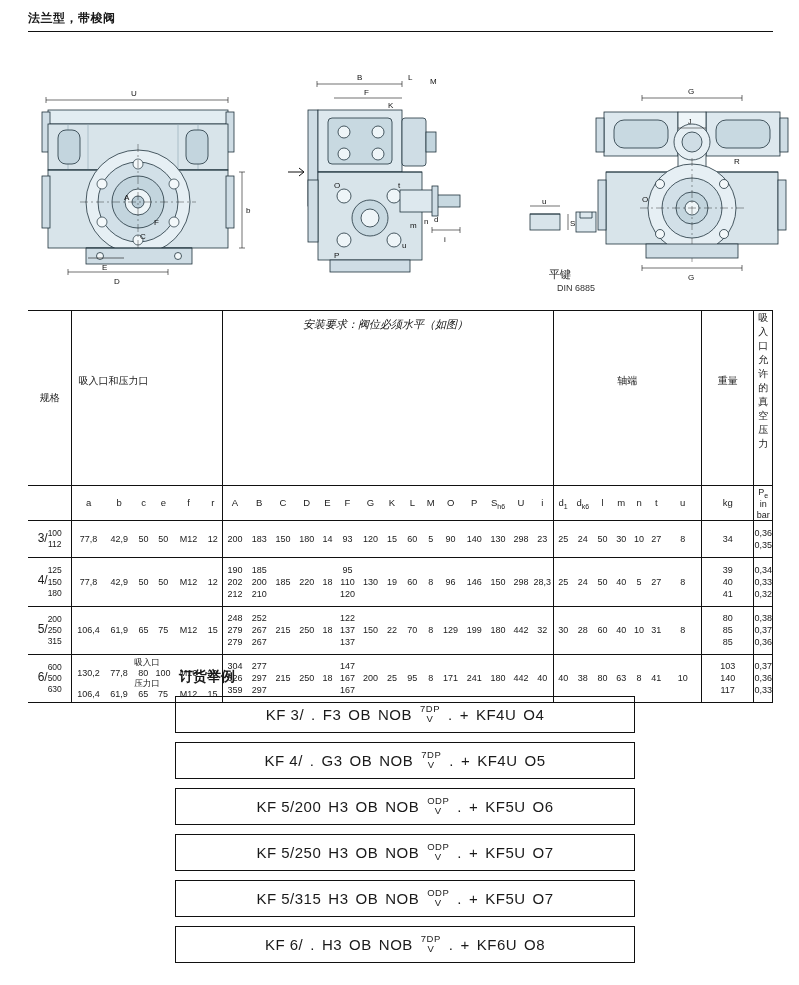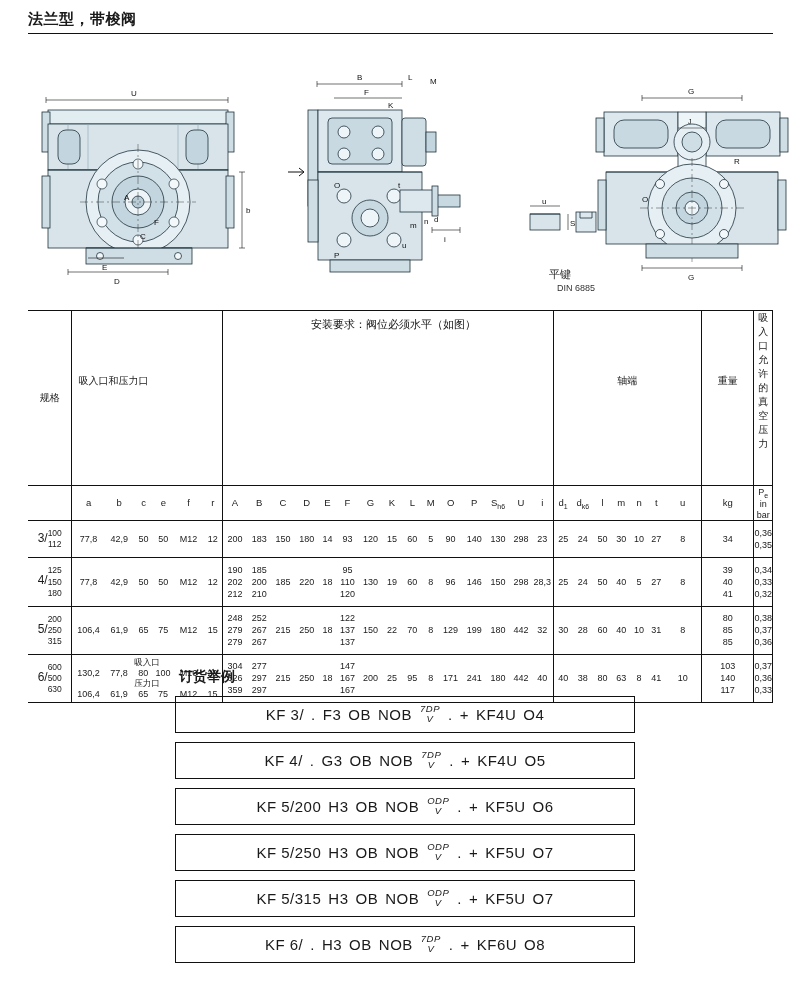--- a/index.html
+++ b/index.html
@@ -12,42 +12,42 @@
     position:relative;
     overflow:hidden;
   }
   .page { position:relative; width:799px; height:985px; }
 
   
   .header {
     position:absolute; left:28px; top:10px; width:745px;
   }
   .header .title {
-    font-size:15px; font-weight:bold; letter-spacing:0.5px;
+    font-size:12px; font-weight:bold; letter-spacing:0.5px;
     padding-bottom:4px;
   }
   .header .rule { border-bottom:1.5px solid #111; width:745px; }
 
   
   .drawings {
     position:absolute; left:20px; top:52px; width:760px; height:230px;
   }
   .dwg { position:absolute; }
   .dwg svg { display:block; }
 
   .caption-key {
     position:absolute; left:505px; top:215px; width:70px;
     text-align:center; font-size:10px; line-height:1.4;
   }
   .caption-key .k1 { font-size:11px; }
   .caption-key .k2 { font-size:9px; color:#333;text-align:right; }
 
   .install-note {
-    position:absolute; left:291px; top:265px;
-    font-size:11px; color:#111;
+    position:absolute; left:283px; top:265px;
+    font-size:11px; color:#111;font-style:italic;
   }
 
   
   .table-wrap {
     position:absolute; left:28px; top:310px; width:745px;
   }
   table.spec {
     border-collapse:collapse;
     width:745px;
     font-size:9px;
@@ -95,21 +95,21 @@
     border:1px solid #111;
     height:37px;
     margin-bottom:9px;
     display:flex; align-items:center; justify-content:center;
     font-size:15px;
     letter-spacing:0.5px;
   }
   .order-box .code { display:flex; align-items:center; gap:7px; white-space:nowrap;text-align:right; }
   .order-box .frac {
     display:inline-flex; flex-direction:column; align-items:center;
-    font-size:9.5px; line-height:1.05; margin:0 1px; position:relative; top:-1px;font-style:italic;
+    font-size:9.5px; line-height:1.05; margin:0 1px; position:relative; top:-1px;
   }
   .order-box .frac .top { }
   .order-box .frac .bot { }
 </style>
 </head>
 <body>
 
 <div class="page">
 
   <div class="header">

